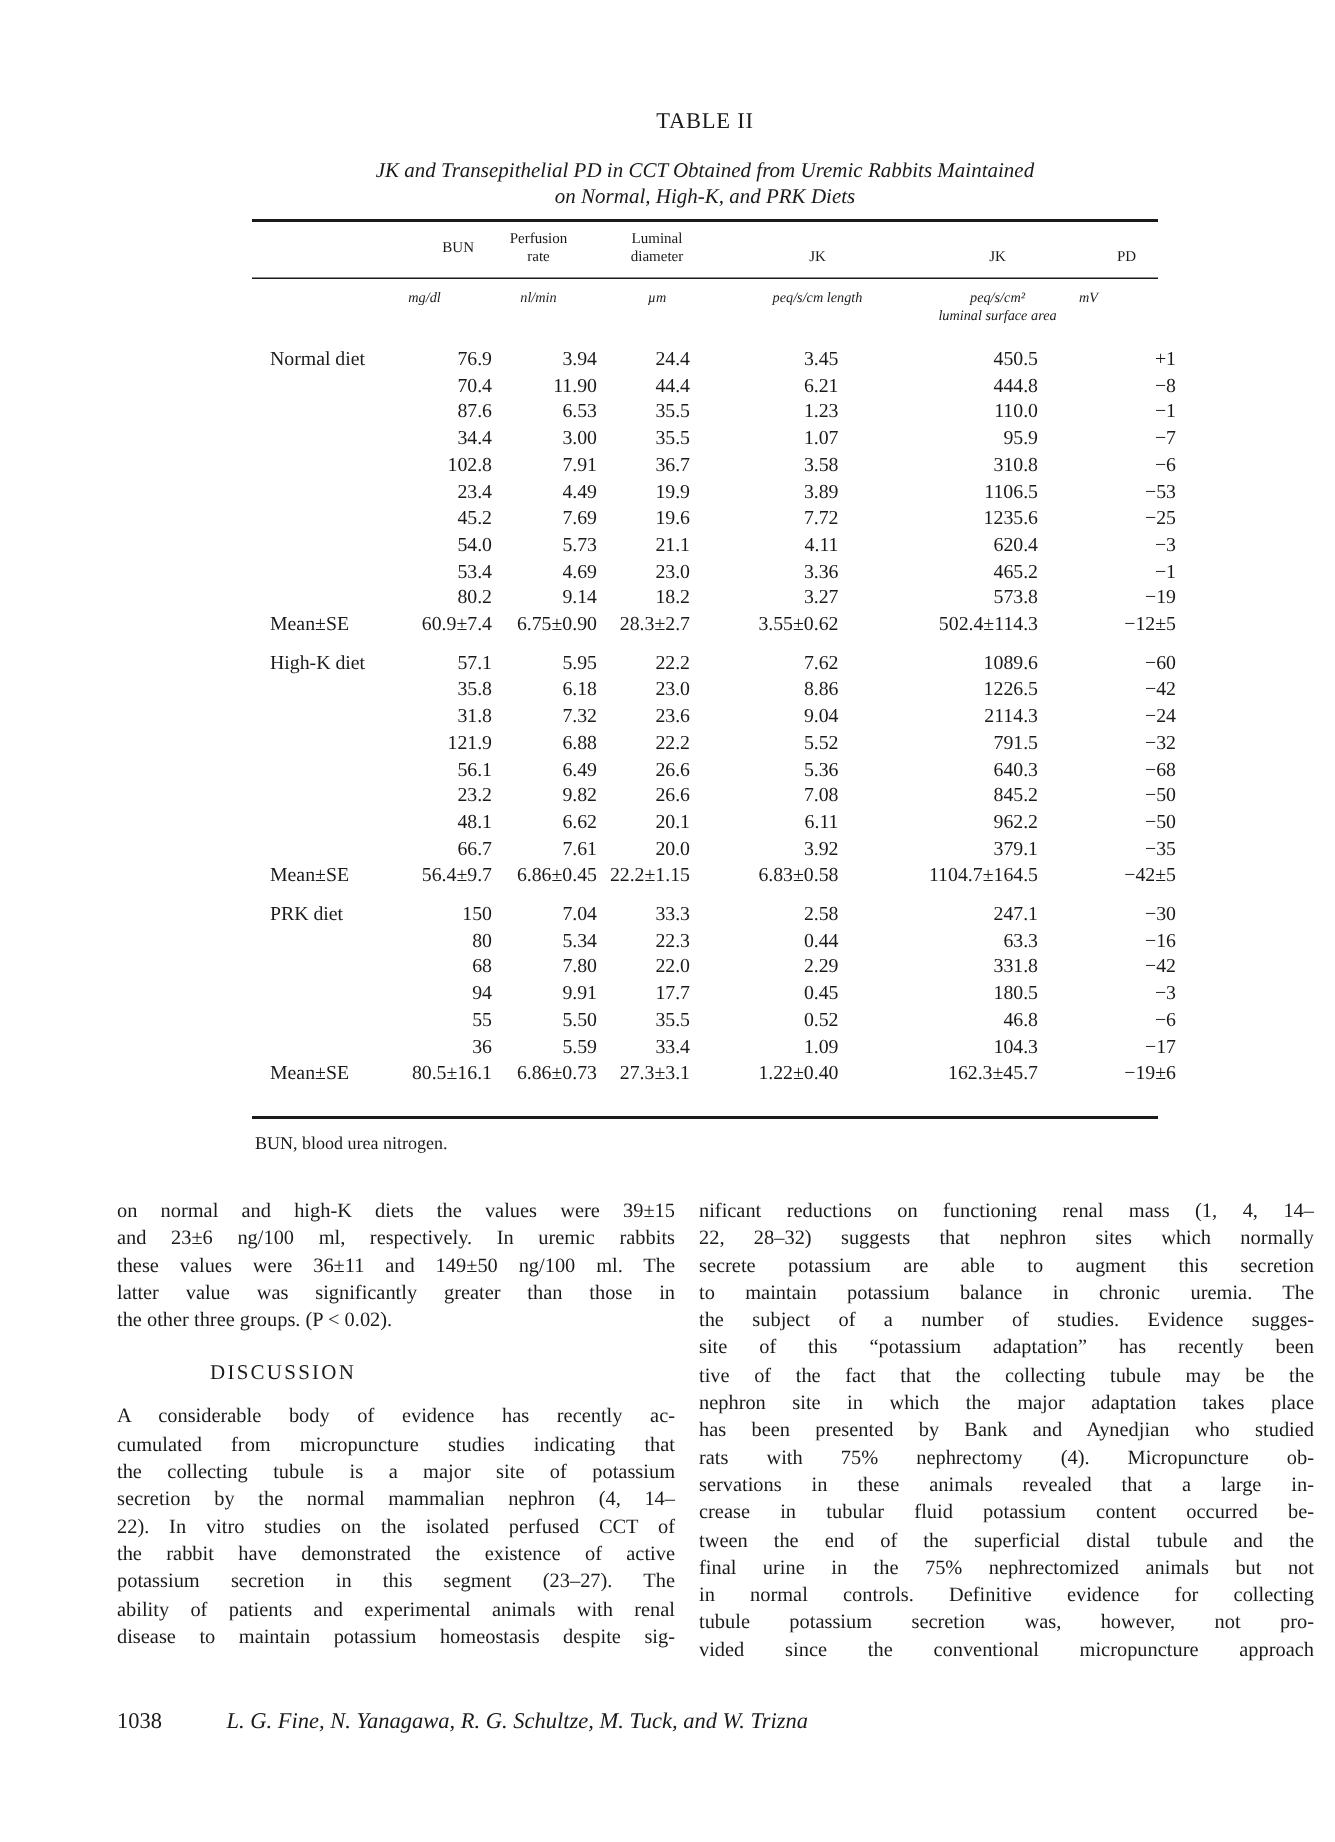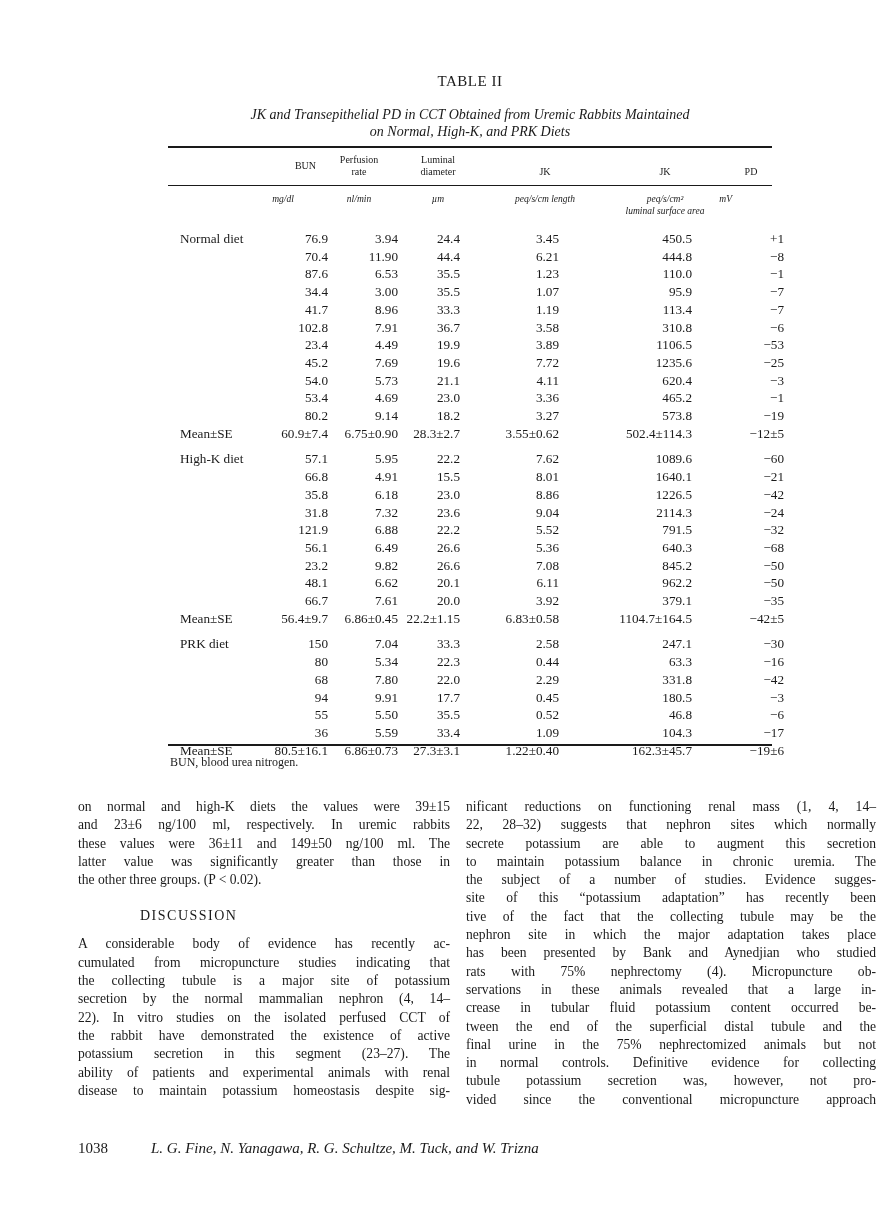--- a/index.html
+++ b/index.html
@@ -113,29 +113,20 @@
         <td class="lbl"></td>
         <td class="c1">34.4</td>
         <td class="c2">3.00</td>
         <td class="c3">35.5</td>
         <td class="c4">1.07</td>
         <td class="c5">95.9</td>
         <td class="c6">−7</td>
       </tr>
       <tr>
         <td class="lbl"></td>
-        <td class="c1">41.7</td>
-        <td class="c2">8.96</td>
-        <td class="c3">33.3</td>
-        <td class="c4">1.19</td>
-        <td class="c5">113.4</td>
-        <td class="c6">−7</td>
-      </tr>
-      <tr>
-        <td class="lbl"></td>
         <td class="c1">102.8</td>
         <td class="c2">7.91</td>
         <td class="c3">36.7</td>
         <td class="c4">3.58</td>
         <td class="c5">310.8</td>
         <td class="c6">−6</td>
       </tr>
       <tr>
         <td class="lbl"></td>
         <td class="c1">23.4</td>
@@ -194,29 +185,20 @@
         <td colspan="7"></td>
       </tr>
       <tr>
         <td class="lbl">High-K diet</td>
         <td class="c1">57.1</td>
         <td class="c2">5.95</td>
         <td class="c3">22.2</td>
         <td class="c4">7.62</td>
         <td class="c5">1089.6</td>
         <td class="c6">−60</td>
-      </tr>
-      <tr>
-        <td class="lbl"></td>
-        <td class="c1">66.8</td>
-        <td class="c2">4.91</td>
-        <td class="c3">15.5</td>
-        <td class="c4">8.01</td>
-        <td class="c5">1640.1</td>
-        <td class="c6">−21</td>
       </tr>
       <tr>
         <td class="lbl"></td>
         <td class="c1">35.8</td>
         <td class="c2">6.18</td>
         <td class="c3">23.0</td>
         <td class="c4">8.86</td>
         <td class="c5">1226.5</td>
         <td class="c6">−42</td>
       </tr>

